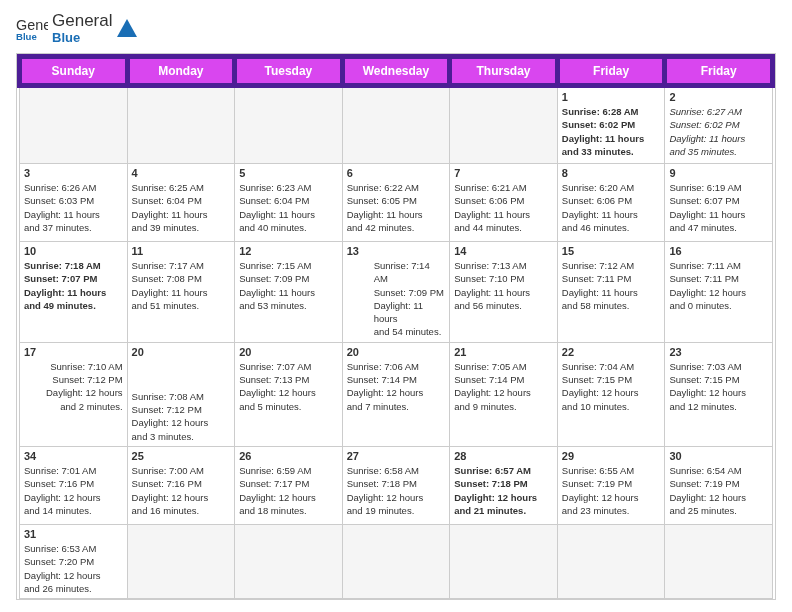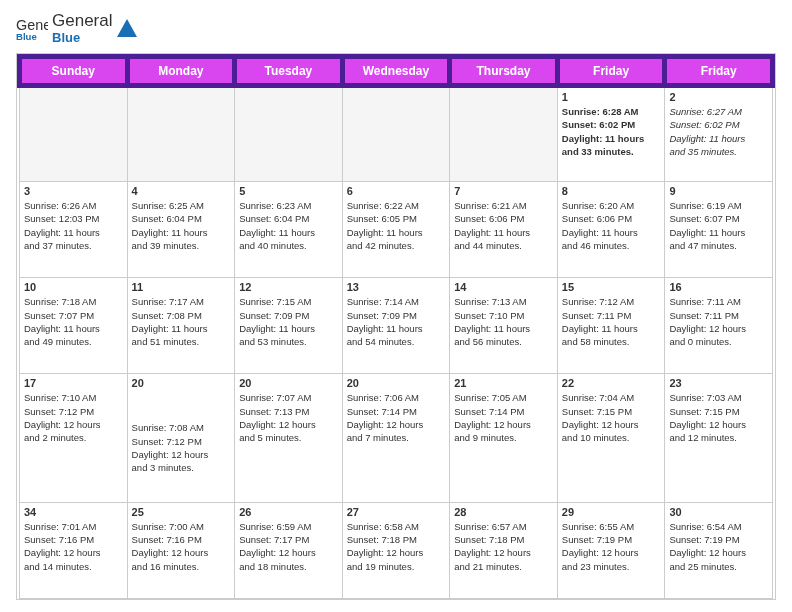--- a/index.html
+++ b/index.html
@@ -147,21 +147,21 @@
               <div class="day-info" style="white-space: pre-line; font-style: italic;">Sunrise: 6:27 AM
 Sunset: 6:02 PM
 Daylight: 11 hours
 and 35 minutes.</div>
             </td>
           </tr>
           <tr>
             <td class="day-cell">
               <span class="day-num">3</span>
               <div class="day-info" style="white-space: pre-line;">Sunrise: 6:26 AM
-Sunset: 12:03 PM
+Sunset: 6:03 PM
 Daylight: 11 hours
 and 37 minutes.</div>
             </td>
             <td class="day-cell">
               <span class="day-num">4</span>
               <div class="day-info" style="white-space: pre-line;">Sunrise: 6:25 AM
 Sunset: 6:04 PM
 Daylight: 11 hours
 and 39 minutes.</div>
             </td>
@@ -197,42 +197,42 @@
               <span class="day-num">9</span>
               <div class="day-info" style="white-space: pre-line;">Sunrise: 6:19 AM
 Sunset: 6:07 PM
 Daylight: 11 hours
 and 47 minutes.</div>
             </td>
           </tr>
           <tr>
             <td class="day-cell">
               <span class="day-num">10</span>
-              <div class="day-info" style="white-space: pre-line;">Sunrise: 7:18 AM
+              <div class="day-info" style="white-space: pre-line; font-weight: bold;">Sunrise: 7:18 AM
 Sunset: 7:07 PM
 Daylight: 11 hours
 and 49 minutes.</div>
             </td>
             <td class="day-cell">
               <span class="day-num">11</span>
               <div class="day-info" style="white-space: pre-line;">Sunrise: 7:17 AM
 Sunset: 7:08 PM
 Daylight: 11 hours
 and 51 minutes.</div>
             </td>
             <td class="day-cell">
               <span class="day-num">12</span>
               <div class="day-info" style="white-space: pre-line;">Sunrise: 7:15 AM
 Sunset: 7:09 PM
 Daylight: 11 hours
 and 53 minutes.</div>
             </td>
             <td class="day-cell">
               <span class="day-num">13</span>
-              <div class="day-info" style="white-space: pre-line;">Sunrise: 7:14 AM
+              <div class="day-info" style="white-space: pre-line; margin-left: 27px;">Sunrise: 7:14 AM
 Sunset: 7:09 PM
 Daylight: 11 hours
 and 54 minutes.</div>
             </td>
             <td class="day-cell">
               <span class="day-num">14</span>
               <div class="day-info" style="white-space: pre-line;">Sunrise: 7:13 AM
 Sunset: 7:10 PM
 Daylight: 11 hours
 and 56 minutes.</div>
@@ -248,21 +248,21 @@
               <span class="day-num">16</span>
               <div class="day-info" style="white-space: pre-line;">Sunrise: 7:11 AM
 Sunset: 7:11 PM
 Daylight: 12 hours
 and 0 minutes.</div>
             </td>
           </tr>
           <tr>
             <td class="day-cell">
               <span class="day-num">17</span>
-              <div class="day-info" style="white-space: pre-line;">Sunrise: 7:10 AM
+              <div class="day-info" style="white-space: pre-line; text-align: right;">Sunrise: 7:10 AM
 Sunset: 7:12 PM
 Daylight: 12 hours
 and 2 minutes.</div>
             </td>
             <td class="day-cell">
               <span class="day-num">20</span>
               <div class="day-info" style="white-space: pre-line; margin-top: 32px;">Sunrise: 7:08 AM
 Sunset: 7:12 PM
 Daylight: 12 hours
 and 3 minutes.</div>
@@ -327,36 +327,51 @@
             </td>
             <td class="day-cell">
               <span class="day-num">27</span>
               <div class="day-info" style="white-space: pre-line;">Sunrise: 6:58 AM
 Sunset: 7:18 PM
 Daylight: 12 hours
 and 19 minutes.</div>
             </td>
             <td class="day-cell">
               <span class="day-num">28</span>
-              <div class="day-info" style="white-space: pre-line;">Sunrise: 6:57 AM
+              <div class="day-info" style="white-space: pre-line; font-weight: bold;">Sunrise: 6:57 AM
 Sunset: 7:18 PM
 Daylight: 12 hours
 and 21 minutes.</div>
             </td>
             <td class="day-cell">
               <span class="day-num">29</span>
               <div class="day-info" style="white-space: pre-line;">Sunrise: 6:55 AM
 Sunset: 7:19 PM
 Daylight: 12 hours
 and 23 minutes.</div>
             </td>
             <td class="day-cell">
               <span class="day-num">30</span>
               <div class="day-info" style="white-space: pre-line;">Sunrise: 6:54 AM
 Sunset: 7:19 PM
 Daylight: 12 hours
 and 25 minutes.</div>
             </td>
+          </tr>
+          <tr class="last-row">
+            <td class="day-cell">
+              <span class="day-num">31</span>
+              <div class="day-info" style="white-space: pre-line;">Sunrise: 6:53 AM
+Sunset: 7:20 PM
+Daylight: 12 hours
+and 26 minutes.</div>
+            </td>
+            <td class="day-cell empty"></td>
+            <td class="day-cell empty"></td>
+            <td class="day-cell empty"></td>
+            <td class="day-cell empty"></td>
+            <td class="day-cell empty"></td>
+            <td class="day-cell empty"></td>
           </tr>
         </tbody>
     </table>
   </div>
 </div>
 
 </body></html>

